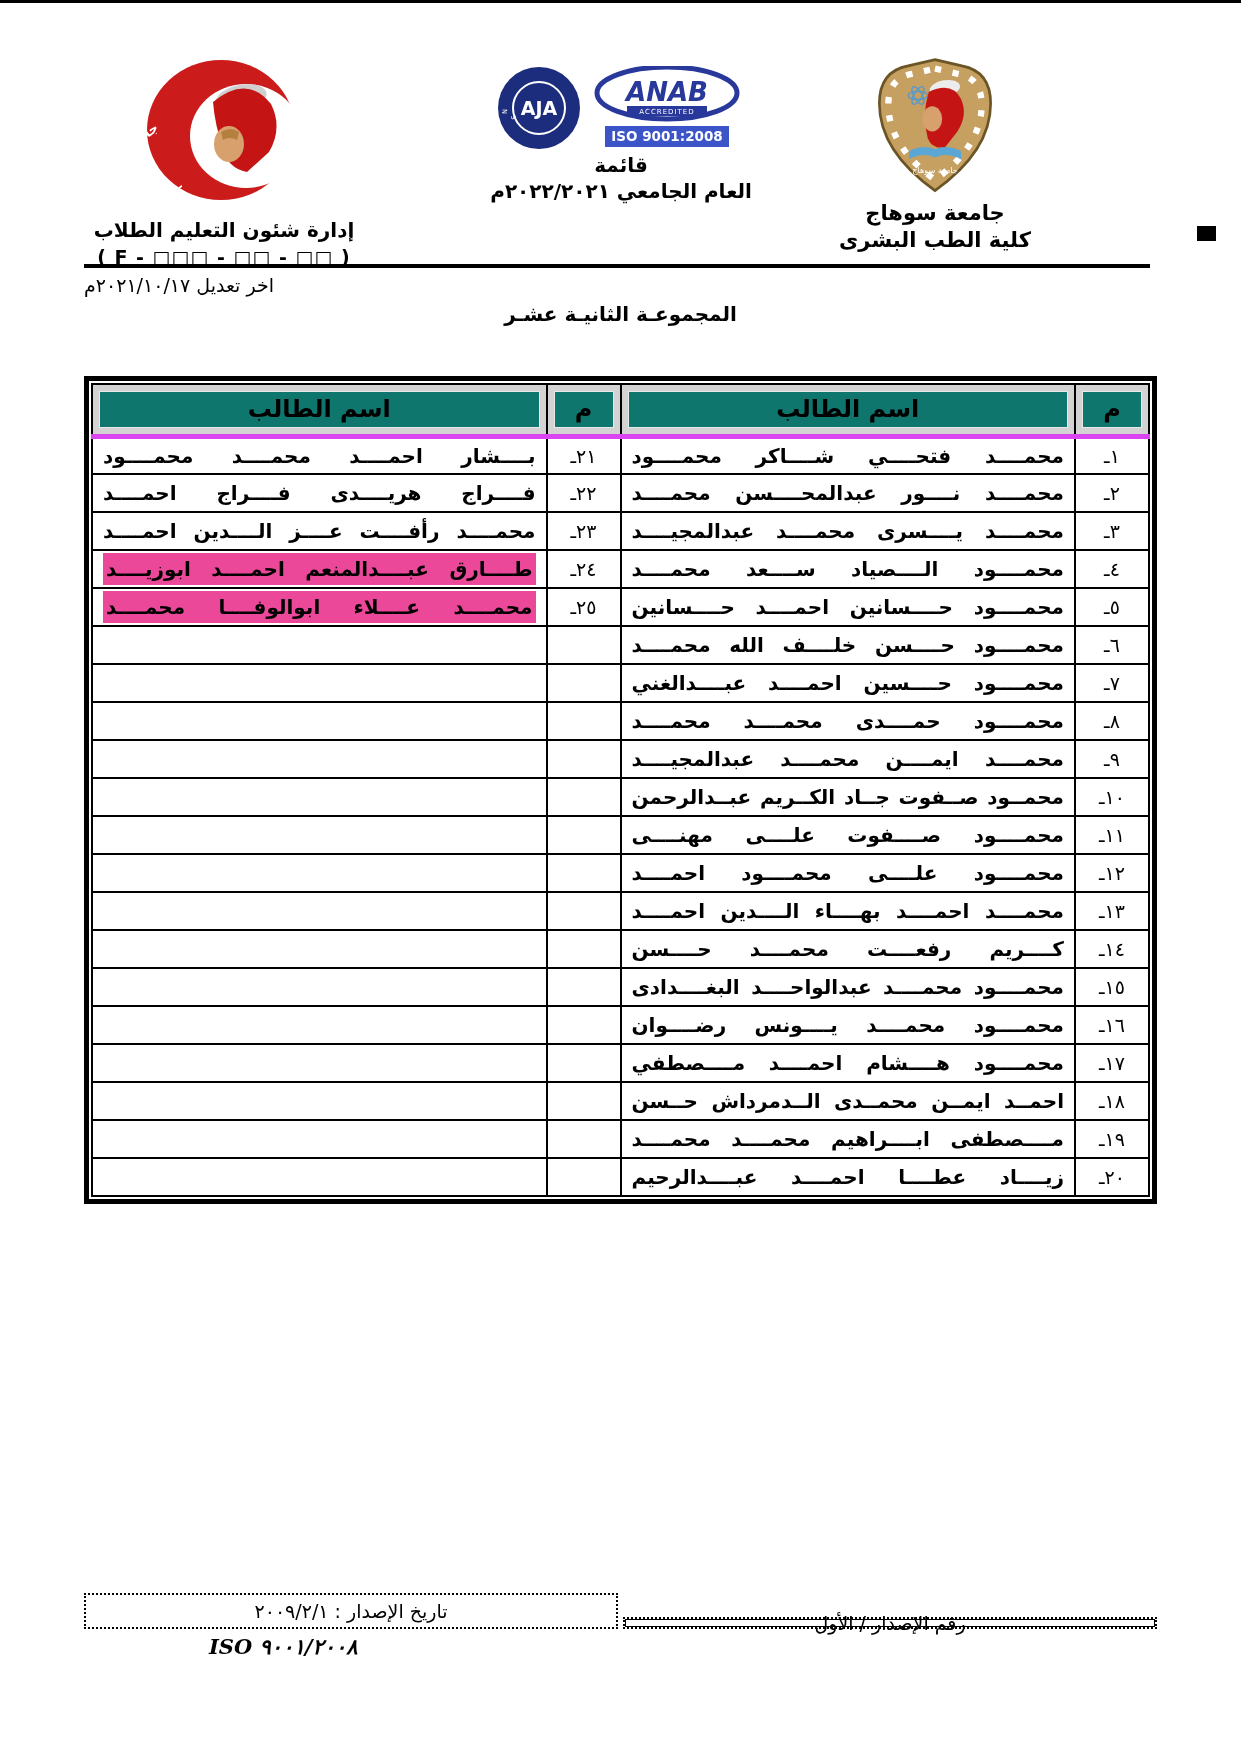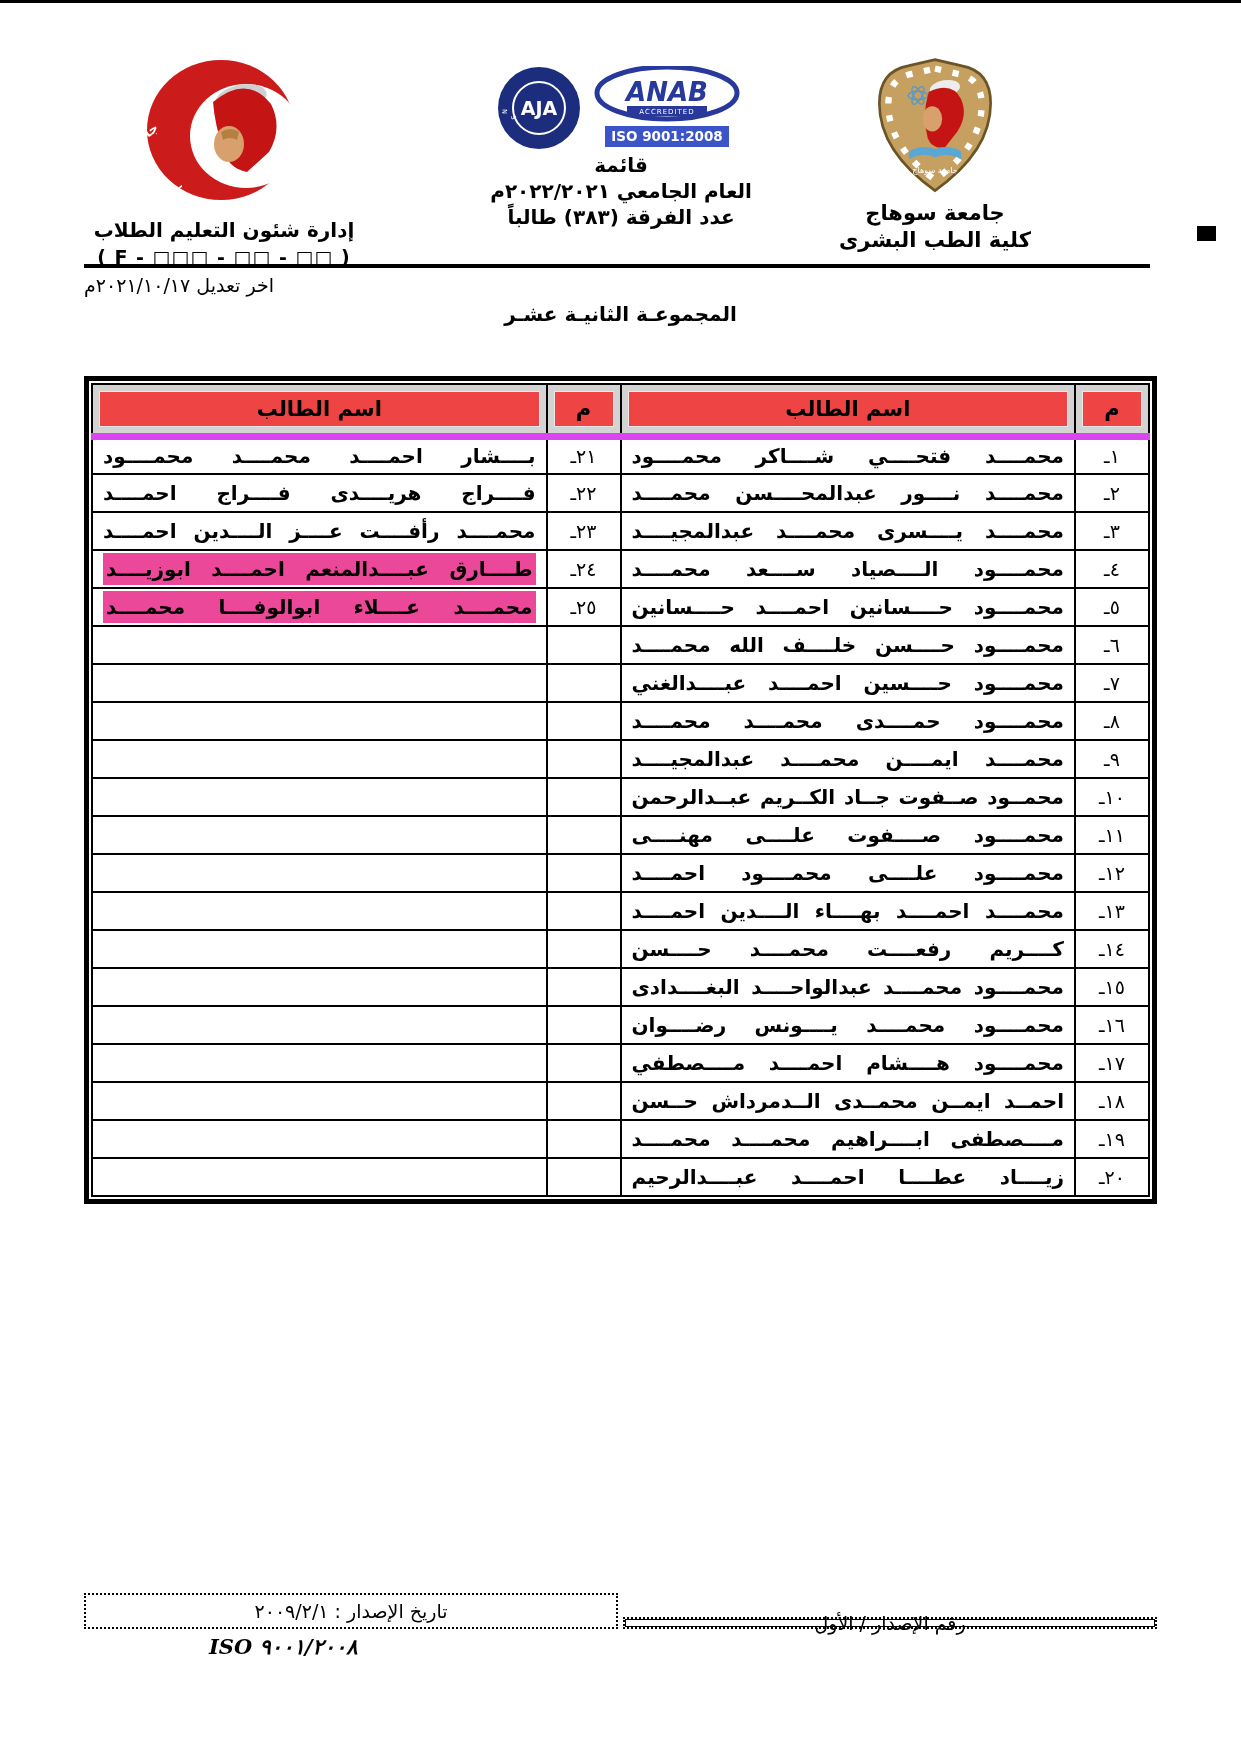--- a/index.html
+++ b/index.html
@@ -23,22 +23,22 @@
                  font-size:19px;}
   .last-modified span{direction:rtl;unicode-bidi:plaintext;}
   .group-title{position:absolute;top:302px;left:0;width:100%;text-align:center;
                font-weight:bold;font-size:20px;}
 
   
   .table-wrap{position:absolute;top:376px;left:84px;width:1073px;box-sizing:border-box;
               border:5px solid #000;padding:2px;background:#fff;}
   table.students{width:100%;border-collapse:collapse;table-layout:fixed;}
   table.students th,table.students td{border:2px solid #000;box-sizing:border-box;}
-  table.students thead th{background:#ef4444;height:52px;font-size:21px;font-weight:bold;
-              border-bottom:7px solid #d946ef;box-shadow:inset 0 0 0 6px #d3d3d3, inset 0 0 0 7px #e9e9e9;}
+  table.students thead th{background:#0f766e;height:52px;font-size:24px;font-weight:bold;
+              border-bottom:5px solid #d946ef;box-shadow:inset 0 0 0 6px #d3d3d3, inset 0 0 0 7px #e9e9e9;}
   table.students td{height:38px;overflow:hidden;}
   td.no{text-align:center;font-weight:normal;font-size:19px;}
   td.name{padding:0 10px;}
   td.name .txt{display:block;font-weight:bold;font-size:20px;white-space:nowrap;overflow:hidden;
                text-align:justify;text-align-last:justify;line-height:30px;}
   td.name .txt.hl{background:#ec4899;padding:1px 3px;}
 
   
   .footer{position:absolute;top:1593px;left:84px;width:1073px;height:36px;display:flex;gap:5px;}
   .fcell{flex:1;border:2px dotted #000;display:flex;align-items:center;justify-content:center;
@@ -87,21 +87,20 @@
         </defs>
         <circle cx="42" cy="42" r="41" fill="#1d2d7d"></circle>
         <circle cx="42" cy="42" r="26" fill="#1d2d7d" stroke="#ffffff" stroke-width="2"></circle>
         <text font-size="6.5" fill="#ffffff" letter-spacing="1"><textPath href="#ajaTop" startOffset="4">ANGLO JAPANESE AMERICAN</textPath></text>
         <text font-size="6.5" fill="#ffffff" letter-spacing="2"><textPath href="#ajaBot" startOffset="8">REGISTRARS</textPath></text>
         <text x="42" y="49" text-anchor="middle" font-size="19" font-weight="bold" fill="#ffffff">AJA</text>
       </svg>
     </div>
     <div class="line">قائمة</div>
     <div class="line">العام الجامعي ٢٠٢٢/٢٠٢١م</div>
-    <div class="line">عدد الفرقة (٣٨٣) طالباً</div>
   </div>
 
   <div class="hdr-right">
     <svg width="138" height="140" viewBox="0 0 138 156">
       <path d="M69,4 L99,11 Q131,17 131,53 Q131,106 69,150 Q7,106 7,53 Q7,17 39,11 Z" fill="#c6a060" stroke="#6b5526" stroke-width="3"></path>
       <path d="M69,14 L95,20 Q121,25 121,54 Q121,100 69,138 Q17,100 17,54 Q17,25 43,20 Z" fill="none" stroke="#ffffff" stroke-width="7" stroke-dasharray="7 13"></path>
       <g stroke="#5599cc" fill="none" stroke-width="1.5">
         <ellipse cx="50" cy="44" rx="11" ry="4.5"></ellipse>
         <ellipse cx="50" cy="44" rx="11" ry="4.5" transform="rotate(60 50 44)"></ellipse>
         <ellipse cx="50" cy="44" rx="11" ry="4.5" transform="rotate(120 50 44)"></ellipse>

